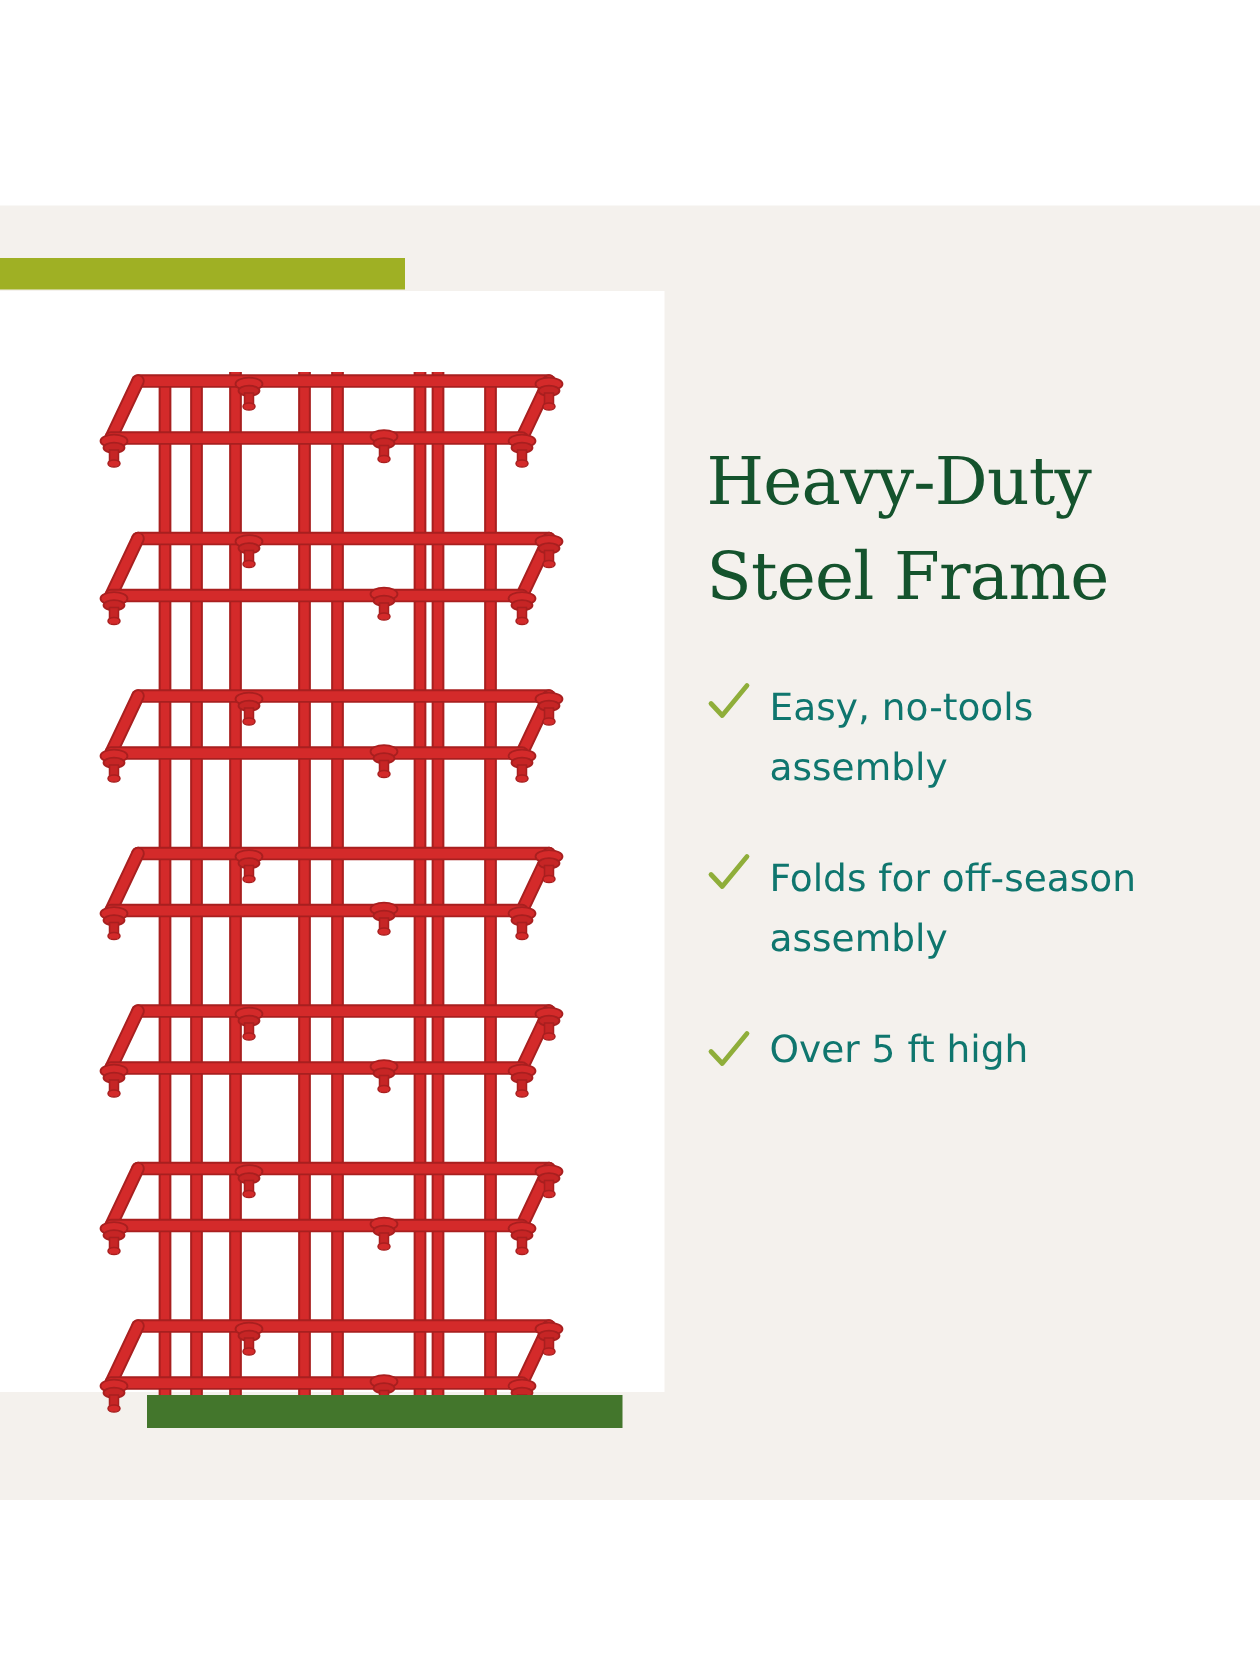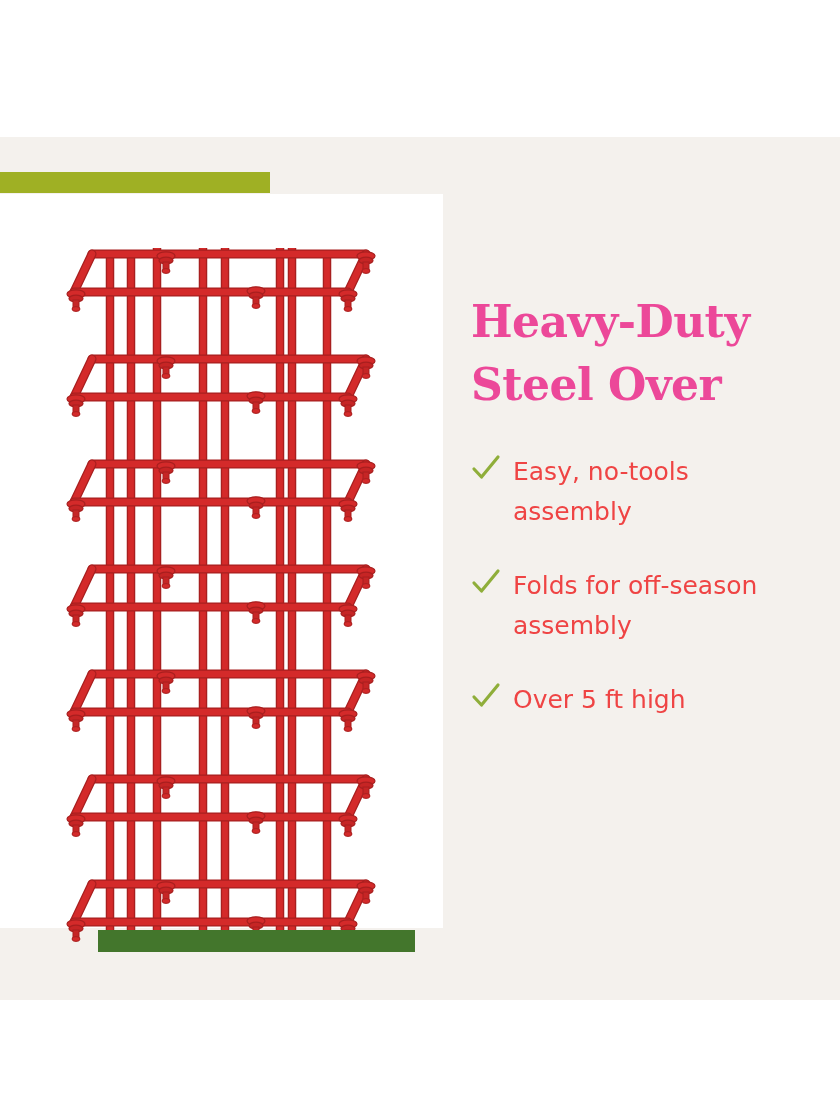--- a/index.html
+++ b/index.html
@@ -37,46 +37,46 @@
   .trellis{position:absolute;left:60px;top:240px;width:320px;height:700px;}
   .trellis svg{display:block;width:320px;height:700px;overflow:visible;}
 
   
   .copy{
     position:absolute;left:471px;top:290px;width:350px;
   }
   .headline{
     margin:0;
     font-family:"DejaVu Serif", serif;
-    font-weight:bold;
+    font-weight:normal;
     font-size:44px;
     line-height:63px;
     letter-spacing:-0.5px;
-    color:#ec4899;
+    color:#14532d;
   }
   .headline .hl-line{display:block;white-space:nowrap;}
 
   .features{
     list-style:none;margin:0;padding:0;
     margin-top:36px;
   }
   .feature{
     display:flex;align-items:flex-start;
     margin-bottom:34px;
   }
-  .feature:last-child{margin-bottom:0;}
+  .feature:last-child{margin-bottom:0;align-items:center;}
   .check{
     flex:0 0 auto;width:30px;height:30px;margin-right:12px;margin-top:2px;
   }
   .check svg{display:block;width:30px;height:30px;}
   .feature-text{
     font-family:"DejaVu Sans", sans-serif;
     font-size:25px;
     line-height:40px;
-    color:#ef4444;
+    color:#0f766e;
     max-width:262px;
   }
 </style>
 </head>
 <body>
 
 <div class="stage">
 
   <div class="beige-band"></div>
 
@@ -150,21 +150,21 @@
       </g>
     </svg>
   </div>
 
   <div class="bar-bottom"></div>
 
   <div class="copy">
 
     <h1 class="headline">
       <span class="hl-line">Heavy-Duty</span>
-      <span class="hl-line">Steel Over</span>
+      <span class="hl-line">Steel Frame</span>
     </h1>
 
     <ul class="features">
 
       <li class="feature">
         <span class="check">
           <svg viewBox="0 0 30 30" xmlns="http://www.w3.org/2000/svg">
             <path d="M3 15 L10.5 23 L27 3" fill="none" stroke="#8fae3a" stroke-width="3.2" stroke-linecap="round" stroke-linejoin="round"></path>
           </svg>
         </span>

